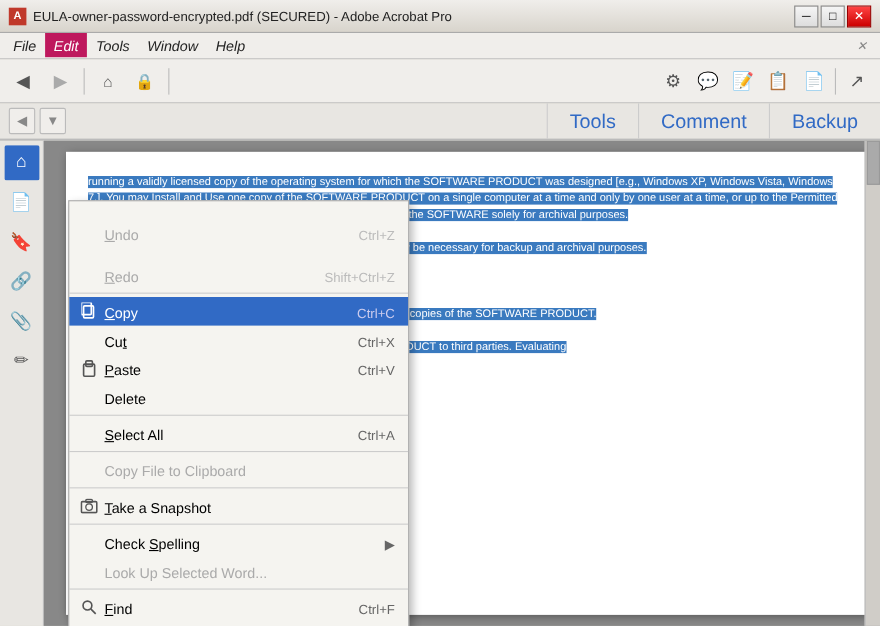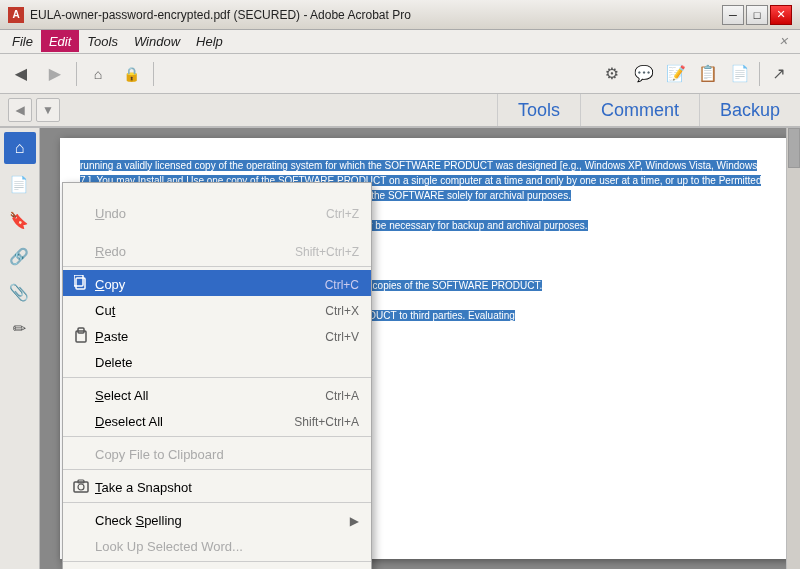--- a/index.html
+++ b/index.html
@@ -360,25 +360,20 @@
     </div>
 
     <div class="menu-divider"></div>
 
     <div class="menu-row">
       <span class="menu-icon"></span>
       <span class="menu-label"><span class="underline">S</span>elect All</span>
       <span class="menu-shortcut">Ctrl+A</span>
     </div>
 
-    <div class="menu-row">
-      <span class="menu-icon"></span>
-      <span class="menu-label"><span class="underline">D</span>eselect All</span>
-      <span class="menu-shortcut">Shift+Ctrl+A</span>
-    </div>
 
     <div class="menu-divider"></div>
 
     <div class="menu-row disabled">
       <span class="menu-icon"></span>
       <span class="menu-label">Copy File to Clipboard</span>
       <span class="menu-shortcut"></span>
     </div>
 
     <div class="menu-divider"></div>

